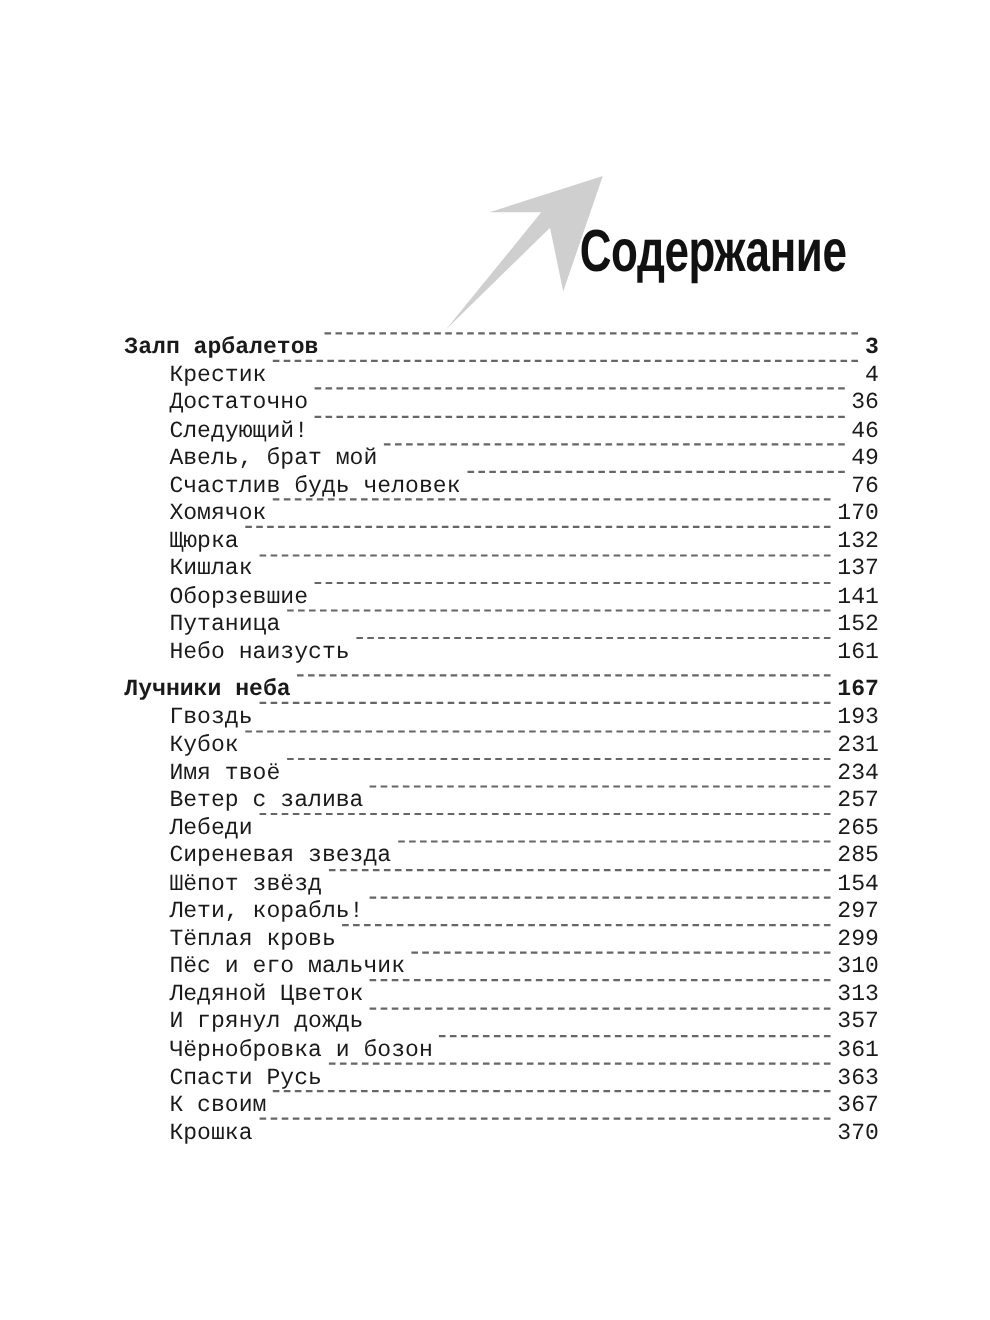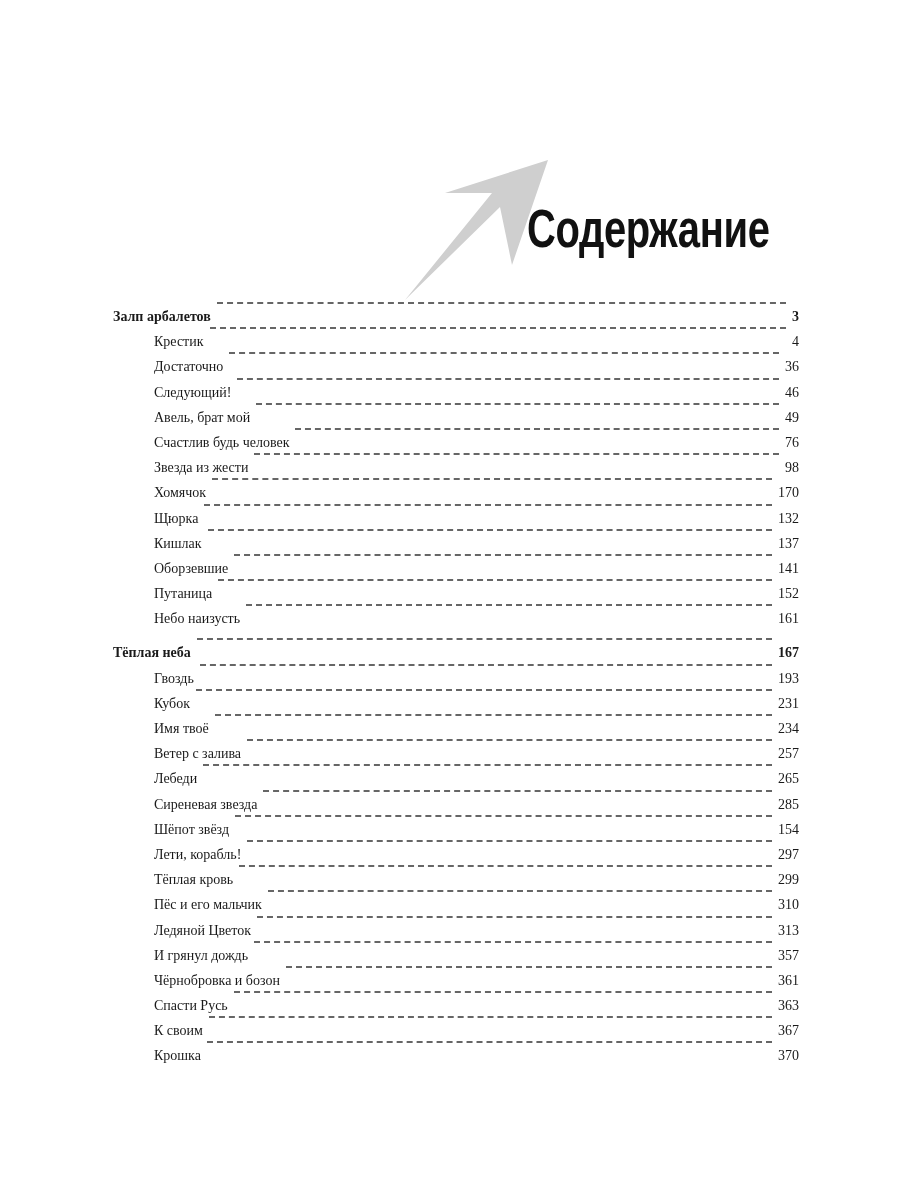--- a/index.html
+++ b/index.html
@@ -10,21 +10,21 @@
   .arrow { position: absolute; left: 400px; top: 155px; width: 160px; height: 150px; }
   .title {
     position: absolute; left: 527px; top: 198px;
     font-family: "Liberation Sans", sans-serif; font-weight: bold;
     font-size: 54px; line-height: 60px; color: #111;
     transform: scaleX(0.74); transform-origin: left top; letter-spacing: -0.5px;
     white-space: nowrap;
   }
   .toc { position: absolute; left: 113px; top: 304px; width: 686px; }
   .row {
-    display: flex; align-items: flex-start; height: 25.2px; font-size: 14px; line-height: 25.2px;
+    display: flex; align-items: flex-end; height: 25.2px; font-size: 21px; line-height: 25.2px; font-family: Liberation Mono, monospace;
   }
   .row.section { font-weight: bold; padding-left: 0; }
   .row.item { padding-left: 41px; }
   .row .label { white-space: nowrap; }
   .row .leader {
     flex: 1; margin: 0 6px 0 6px; height: 0; align-self: baseline;
     border-bottom: 2px dashed #666;
     transform: translateY(-2px);
   }
   .row .page { white-space: nowrap; text-align: right; }
@@ -65,25 +65,20 @@
       <span class="label">Авель, брат мой</span>
       <span class="leader"></span>
       <span class="page">49</span>
     </div>
   <div class="row item">
       <span class="label">Счастлив будь человек</span>
       <span class="leader"></span>
       <span class="page">76</span>
     </div>
   <div class="row item">
-      <span class="label">Звезда из жести</span>
-      <span class="leader"></span>
-      <span class="page">98</span>
-    </div>
-  <div class="row item">
       <span class="label">Хомячок</span>
       <span class="leader"></span>
       <span class="page">170</span>
     </div>
   <div class="row item">
       <span class="label">Щюрка</span>
       <span class="leader"></span>
       <span class="page">132</span>
     </div>
   <div class="row item">
@@ -103,21 +98,21 @@
     </div>
   <div class="row item">
       <span class="label">Небо наизусть</span>
       <span class="leader"></span>
       <span class="page">161</span>
     </div>
 
   <div class="gap"></div>
 
   <div class="row section">
-    <span class="label">Тёплая неба</span>
+    <span class="label">Лучники неба</span>
     <span class="leader"></span>
     <span class="page">167</span>
   </div>
   <div class="row item">
       <span class="label">Гвоздь</span>
       <span class="leader"></span>
       <span class="page">193</span>
     </div>
   <div class="row item">
       <span class="label">Кубок</span>

